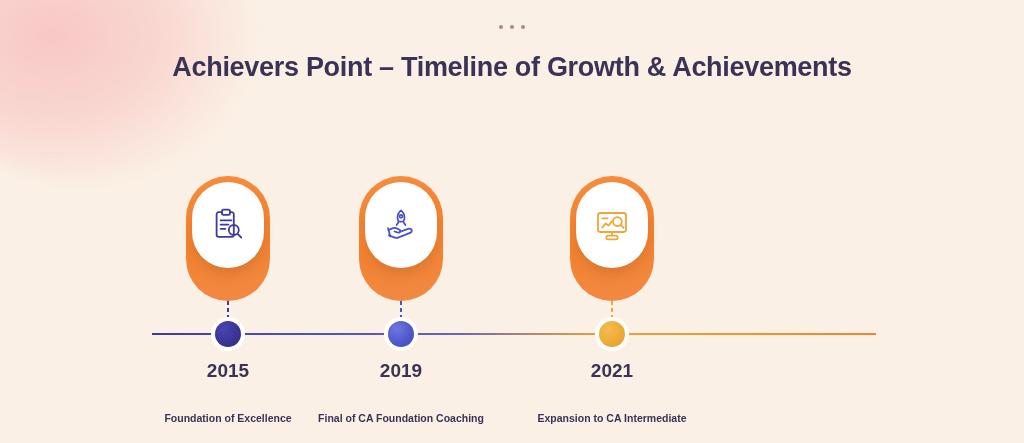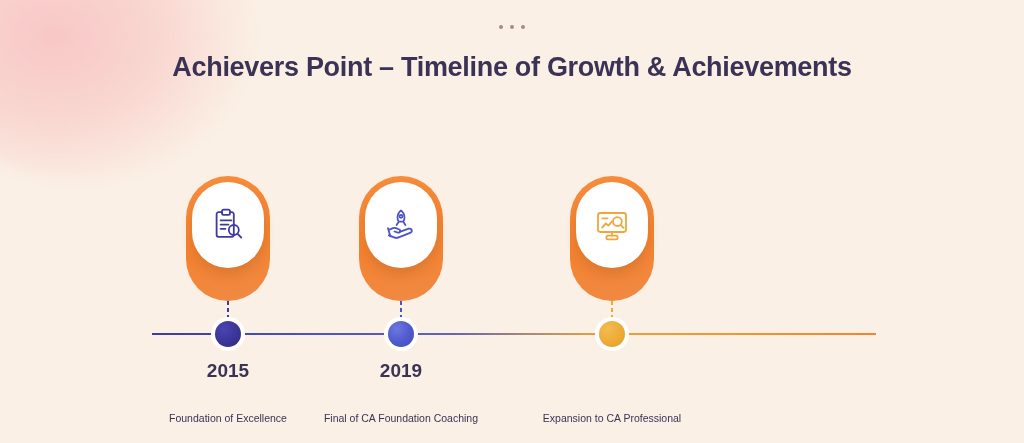--- a/index.html
+++ b/index.html
@@ -158,21 +158,21 @@
   }
 
   
   .caption {
     position: absolute;
     top: 363px;
     left: 0;
     width: 200px;
     text-align: center;
     font-size: 10.5px;
-    font-weight: normal;
+    font-weight: bold;
     line-height: 1.5;
     color: #3A3355;
   }
 
   
   #rail {
     position: absolute;
     left: 152px;
     top: 285px;
     width: 724px;
@@ -258,18 +258,19 @@
             <line x1="28.8" y1="20.1" x2="31.6" y2="22.9"></line>
             <line x1="20" y1="27" x2="20" y2="30.6"></line>
             <rect x="14.4" y="30.6" width="11.2" height="3.8" rx="1.6"></rect>
           </svg>
         </div>
       </div>
       <div class="connector" style="background:repeating-linear-gradient(to bottom,#EDAB35 0 4px,transparent 4px 7px);"></div>
       <div class="dot-ring">
         <div class="dot" style="background:radial-gradient(circle at 34% 30%, #F3BC52 0%, #EDAB35 55%, #E29B25 100%);"></div>
       </div>
-      <div class="caption">Expansion to CA Professional</div>
+      <div class="year">2021</div>
+      <div class="caption">Expansion to CA Intermediate</div>
     </div>
 
 
   </div>
 </div>
 
 </body></html>

